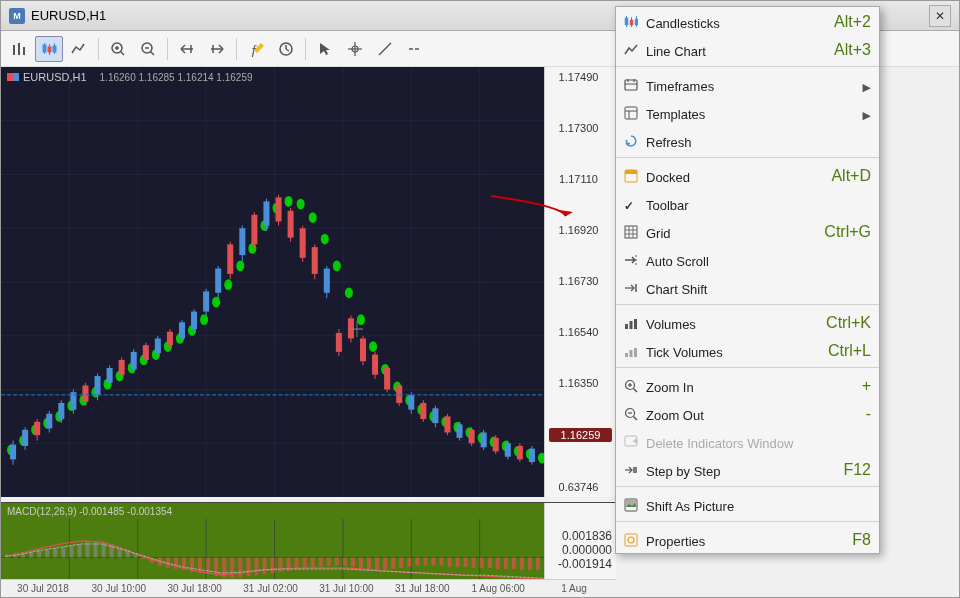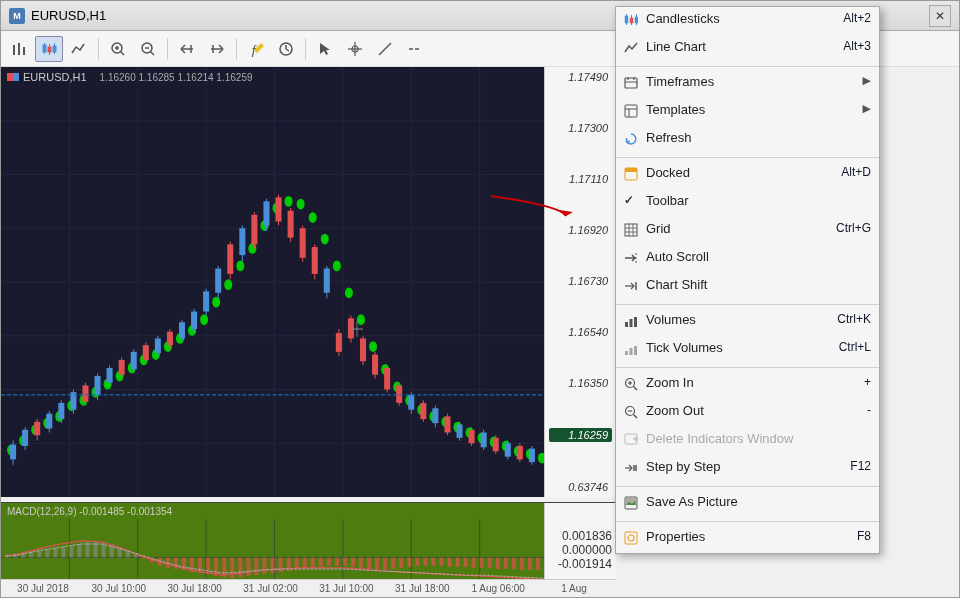--- a/index.html
+++ b/index.html
@@ -118,26 +118,25 @@
       background: #f5f5f5;
       border-left: 1px solid #ccc;
       display: flex;
       flex-direction: column;
       justify-content: space-between;
       padding: 4px 4px;
       font-size: 11px;
       color: #333;
     }
     .price-scale-value {
-      text-align: right;
+      text-align: center;
       padding-right: 4px;
-      font-style: italic;
     }
     .price-scale-value.highlight {
-      background: #14532d;
+      background: #7f1d1d;
       color: white;
       padding: 1px 4px;
       border-radius: 2px;
     }
 
     
     .chart-macd {
       position: absolute;
       bottom: 0; left: 0; right: 0;
       height: 95px;
@@ -166,21 +165,21 @@
       left: 614px;
       width: 265px;
       background: #f5f5f5;
       border: 1px solid #aaa;
       box-shadow: 3px 3px 8px rgba(0,0,0,0.3);
       z-index: 100;
     }
 
     .menu-item {
       display: flex;
-      align-items: flex-start;
+      align-items: flex-end;
       padding: 4px 8px 4px 30px;
       height: 28px;
       cursor: pointer;
       position: relative;
       color: #222;
     }
     .menu-item.disabled { color: #aaa; cursor: default; }
 
     .menu-item-icon {
       position: absolute;
@@ -189,22 +188,22 @@
       display: flex; align-items: center; justify-content: center;
       font-size: 12px;
     }
 
     .menu-item-label {
       flex: 1;
       font-size: 13px;
     }
 
     .menu-shortcut {
-      color: #0f172a;
-      font-size: 12px;
+      color: #4d7c0f;
+      font-size: 16px;
       margin-left: 8px;
     }
 
     .menu-arrow {
       color: #555;
       font-size: 11px;
       margin-left: 4px;
     }
 
     .menu-separator {
@@ -867,21 +866,21 @@
 
     <div class="menu-item">
       <span class="menu-item-icon">
         <svg width="14" height="14" viewBox="0 0 14 14">
             <rect x="1" y="1" width="12" height="12" rx="1" fill="none" stroke="#555" stroke-width="1"></rect>
             <rect x="2" y="2" width="10" height="7" fill="#aaa"></rect>
             <circle cx="4" cy="4" r="1" fill="#e8a020"></circle>
             <polyline points="2,9 5,6 8,8 11,5 12,9" fill="#4a8c3f" stroke="none"></polyline>
           </svg>
       </span>
-      <span class="menu-item-label">Save As Picture</span>
+      <span class="menu-item-label">Shift As Picture</span>
     </div>
 
     <div class="menu-separator"></div>
 
     <div class="menu-item">
       <span class="menu-item-icon">
         <svg width="14" height="14" viewBox="0 0 14 14">
             <rect x="1" y="1" width="12" height="12" rx="1" fill="none" stroke="#e8a020" stroke-width="1"></rect>
             <circle cx="7" cy="7" r="3" fill="none" stroke="#e8a020" stroke-width="1.2"></circle>
           </svg>

